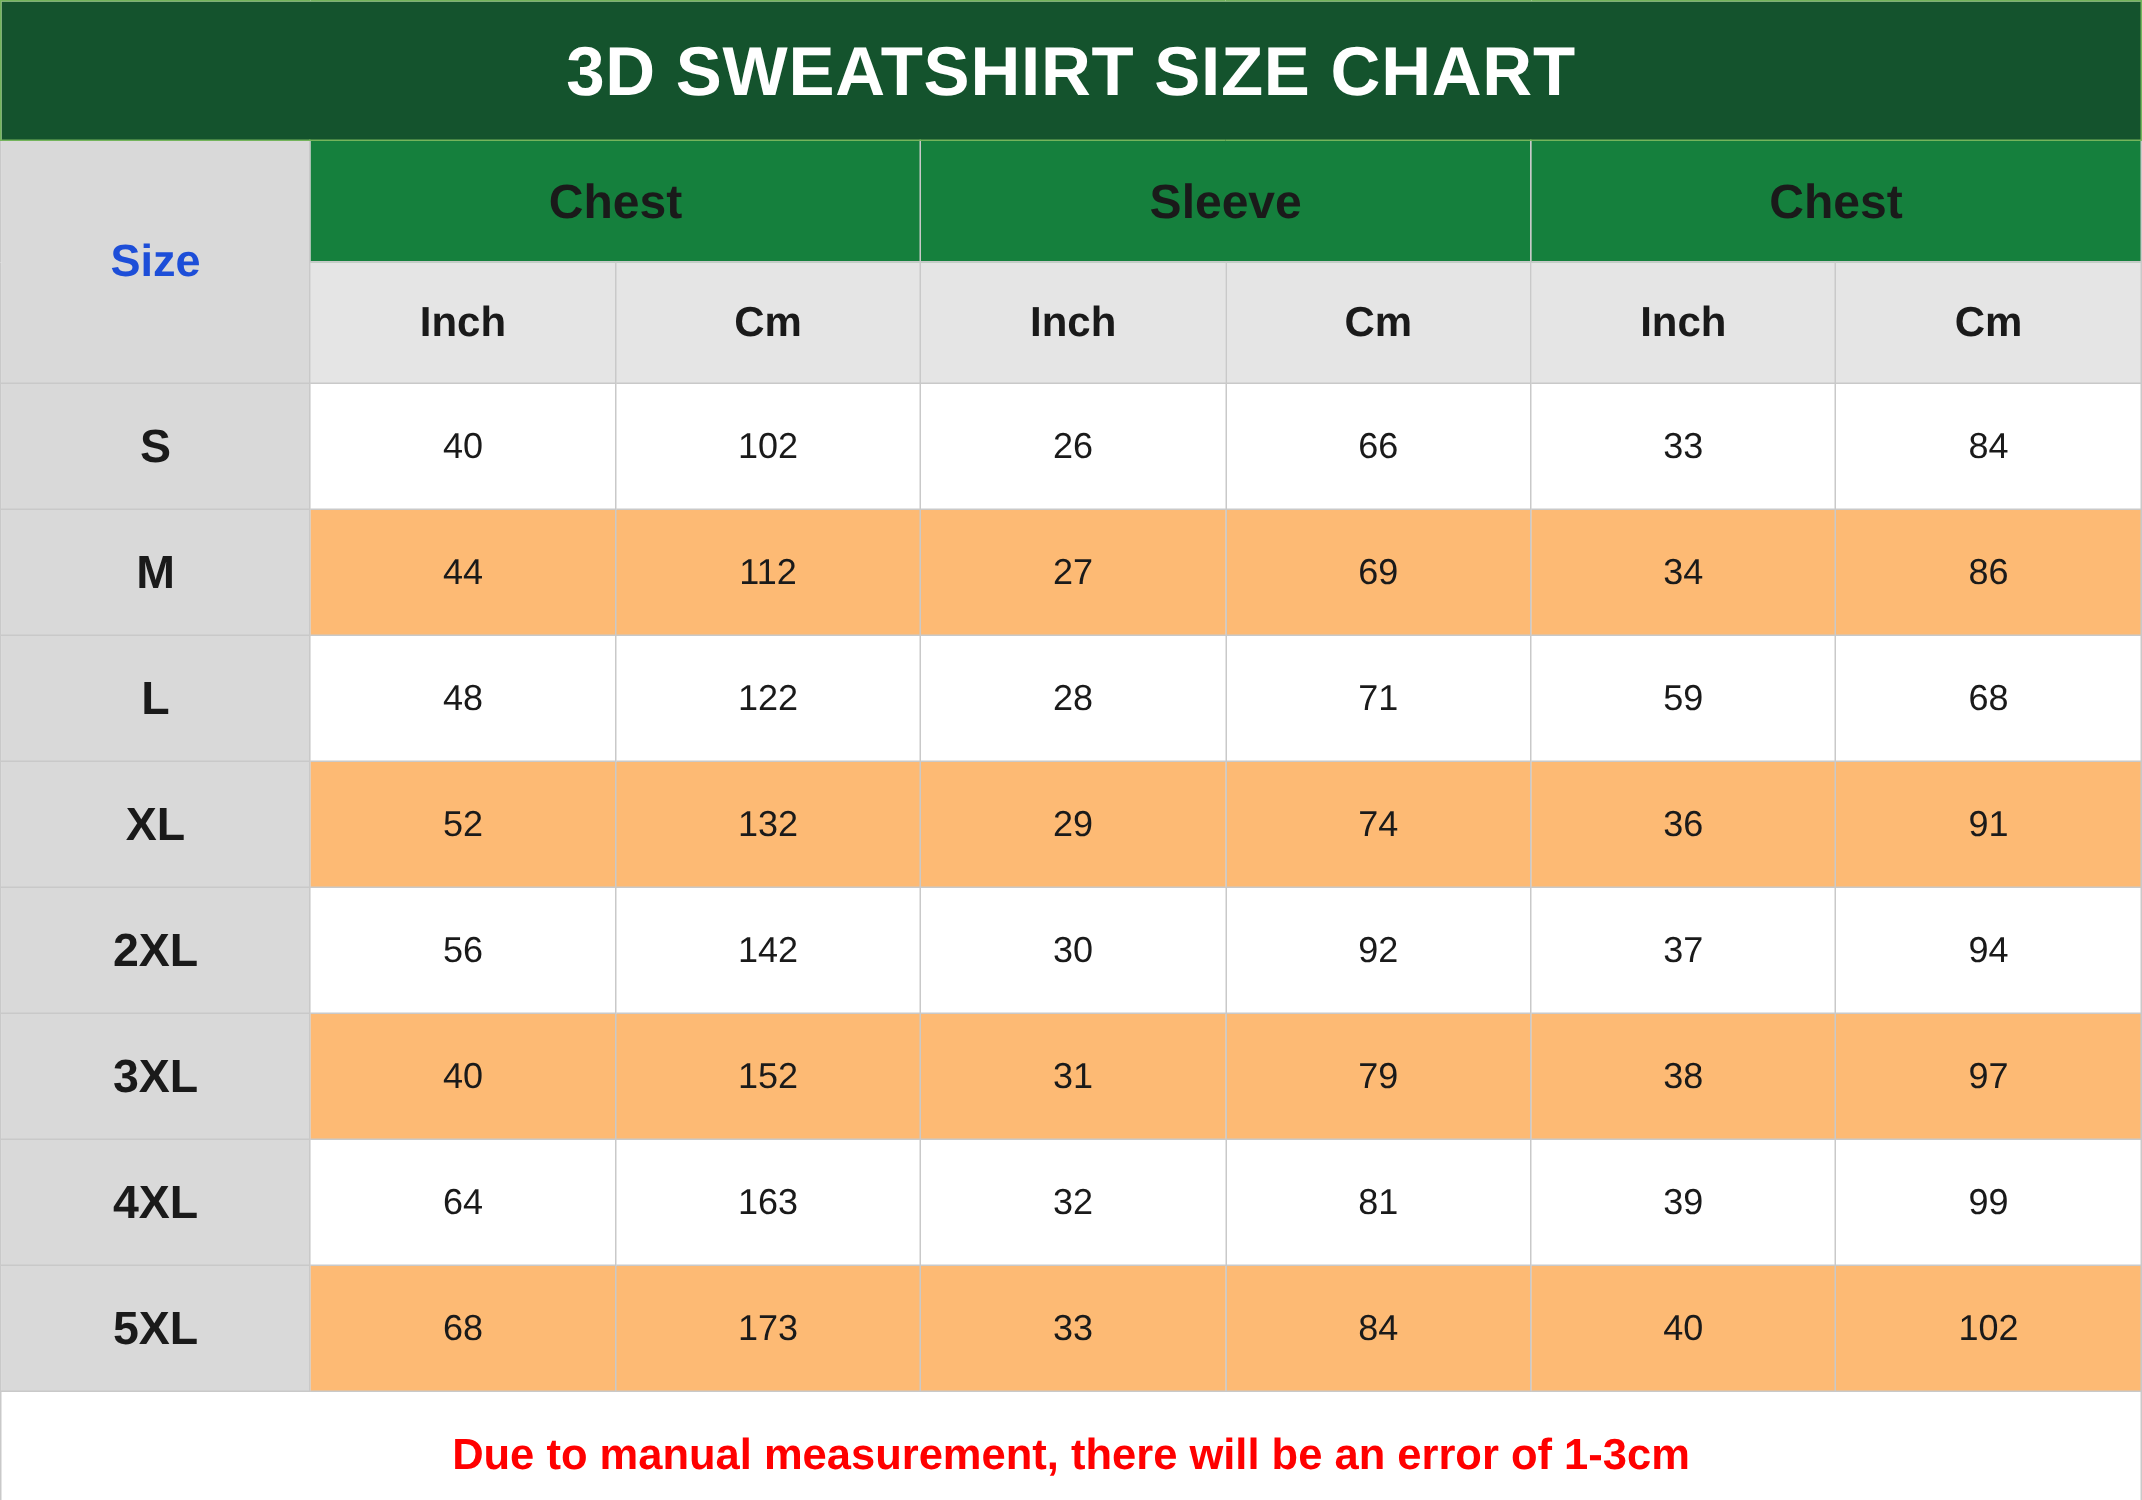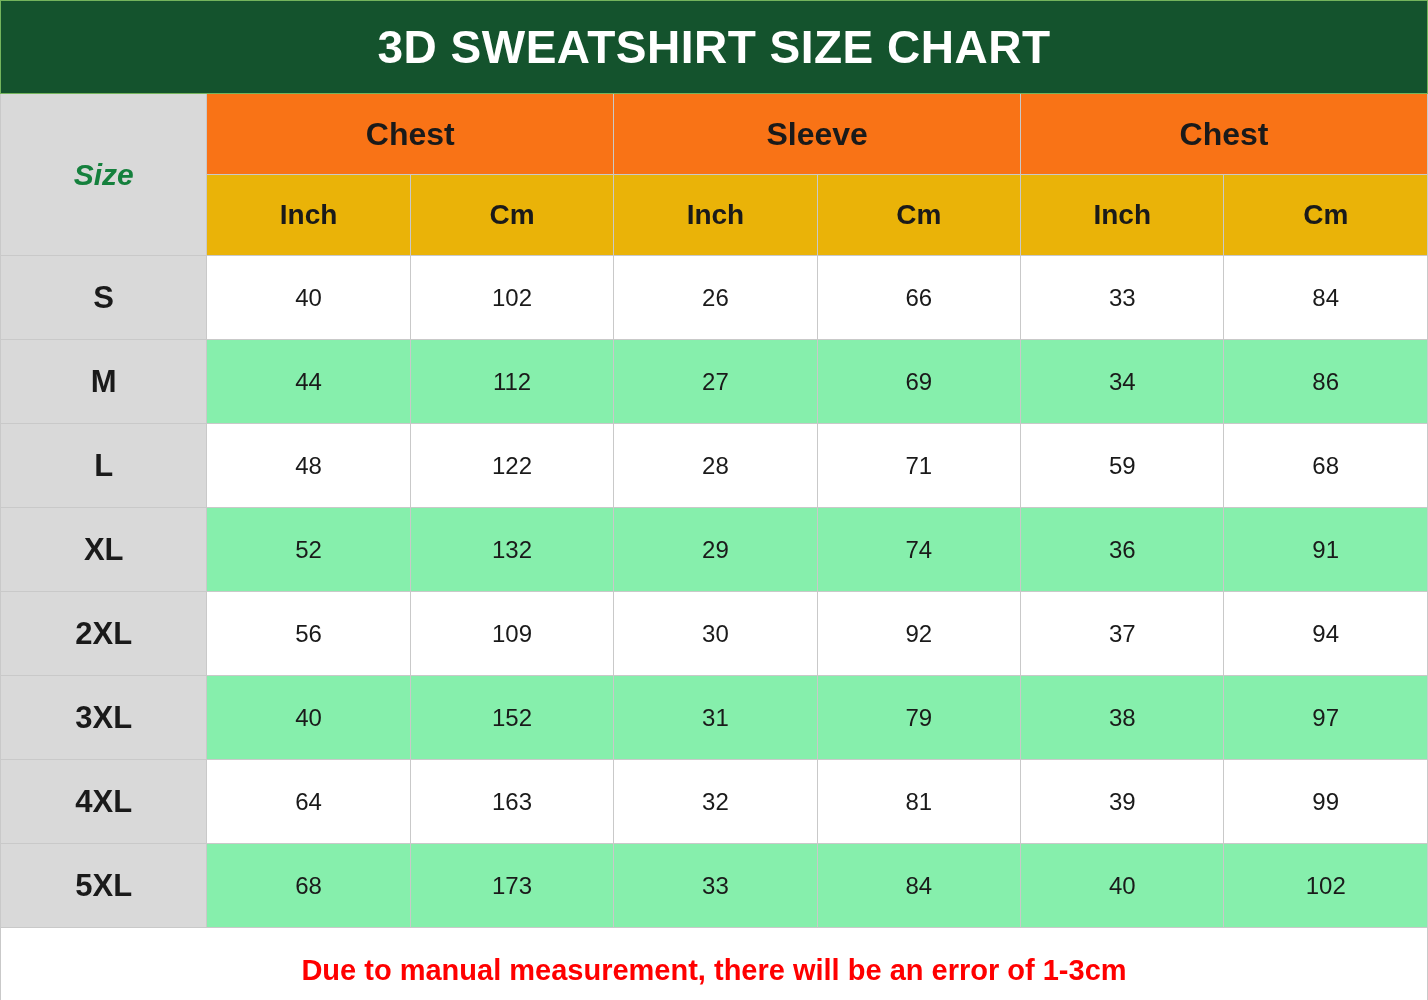--- a/index.html
+++ b/index.html
@@ -33,55 +33,54 @@
   .title-cell {
     background: #14532d;
     color: #ffffff;
     font-size: 46px;
     font-weight: bold;
     height: 92px;
     letter-spacing: 0.5px;
     border: 1px solid #74b45c !important;
   }
   .group-head {
-    background: #f97316;
+    background: #15803d;
     font-size: 32px;
     font-weight: bold;
     color: #1a1a1a;
     height: 80px;
   }
   .size-head {
     background: #d9d9d9;
     font-size: 30px;
     font-weight: bold;
-    color: #15803d;
+    color: #1d4ed8;
     height: 160px;
-    font-style: italic;
   }
   .unit-head {
-    background: #eab308;
+    background: #e5e5e5;
     font-size: 28px;
     font-weight: bold;
     color: #1a1a1a;
     height: 80px;
   }
   .size-cell {
     background: #d9d9d9;
     font-size: 31px;
     font-weight: bold;
     color: #1a1a1a;
     height: 83px;
   }
   .data-cell {
     font-size: 24px;
     color: #1a1a1a;
     height: 83px;
   }
   .row-a .data-cell { background: #ffffff; }
-  .row-b .data-cell { background: #86efac; }
+  .row-b .data-cell { background: #fdba74; }
   .note-cell {
     background: #ffffff;
     color: #ff0000;
     font-size: 29px;
     font-weight: bold;
     height: 84px;
   }
   .col-size { width: 206px; }
   .col-data { width: 203px; }
 </style>
@@ -150,21 +149,21 @@
         <td class="data-cell">52</td>
         <td class="data-cell">132</td>
         <td class="data-cell">29</td>
         <td class="data-cell">74</td>
         <td class="data-cell">36</td>
         <td class="data-cell">91</td>
       </tr>
       <tr class="row-a">
         <td class="size-cell">2XL</td>
         <td class="data-cell">56</td>
-        <td class="data-cell">109</td>
+        <td class="data-cell">142</td>
         <td class="data-cell">30</td>
         <td class="data-cell">92</td>
         <td class="data-cell">37</td>
         <td class="data-cell">94</td>
       </tr>
       <tr class="row-b">
         <td class="size-cell">3XL</td>
         <td class="data-cell">40</td>
         <td class="data-cell">152</td>
         <td class="data-cell">31</td>

